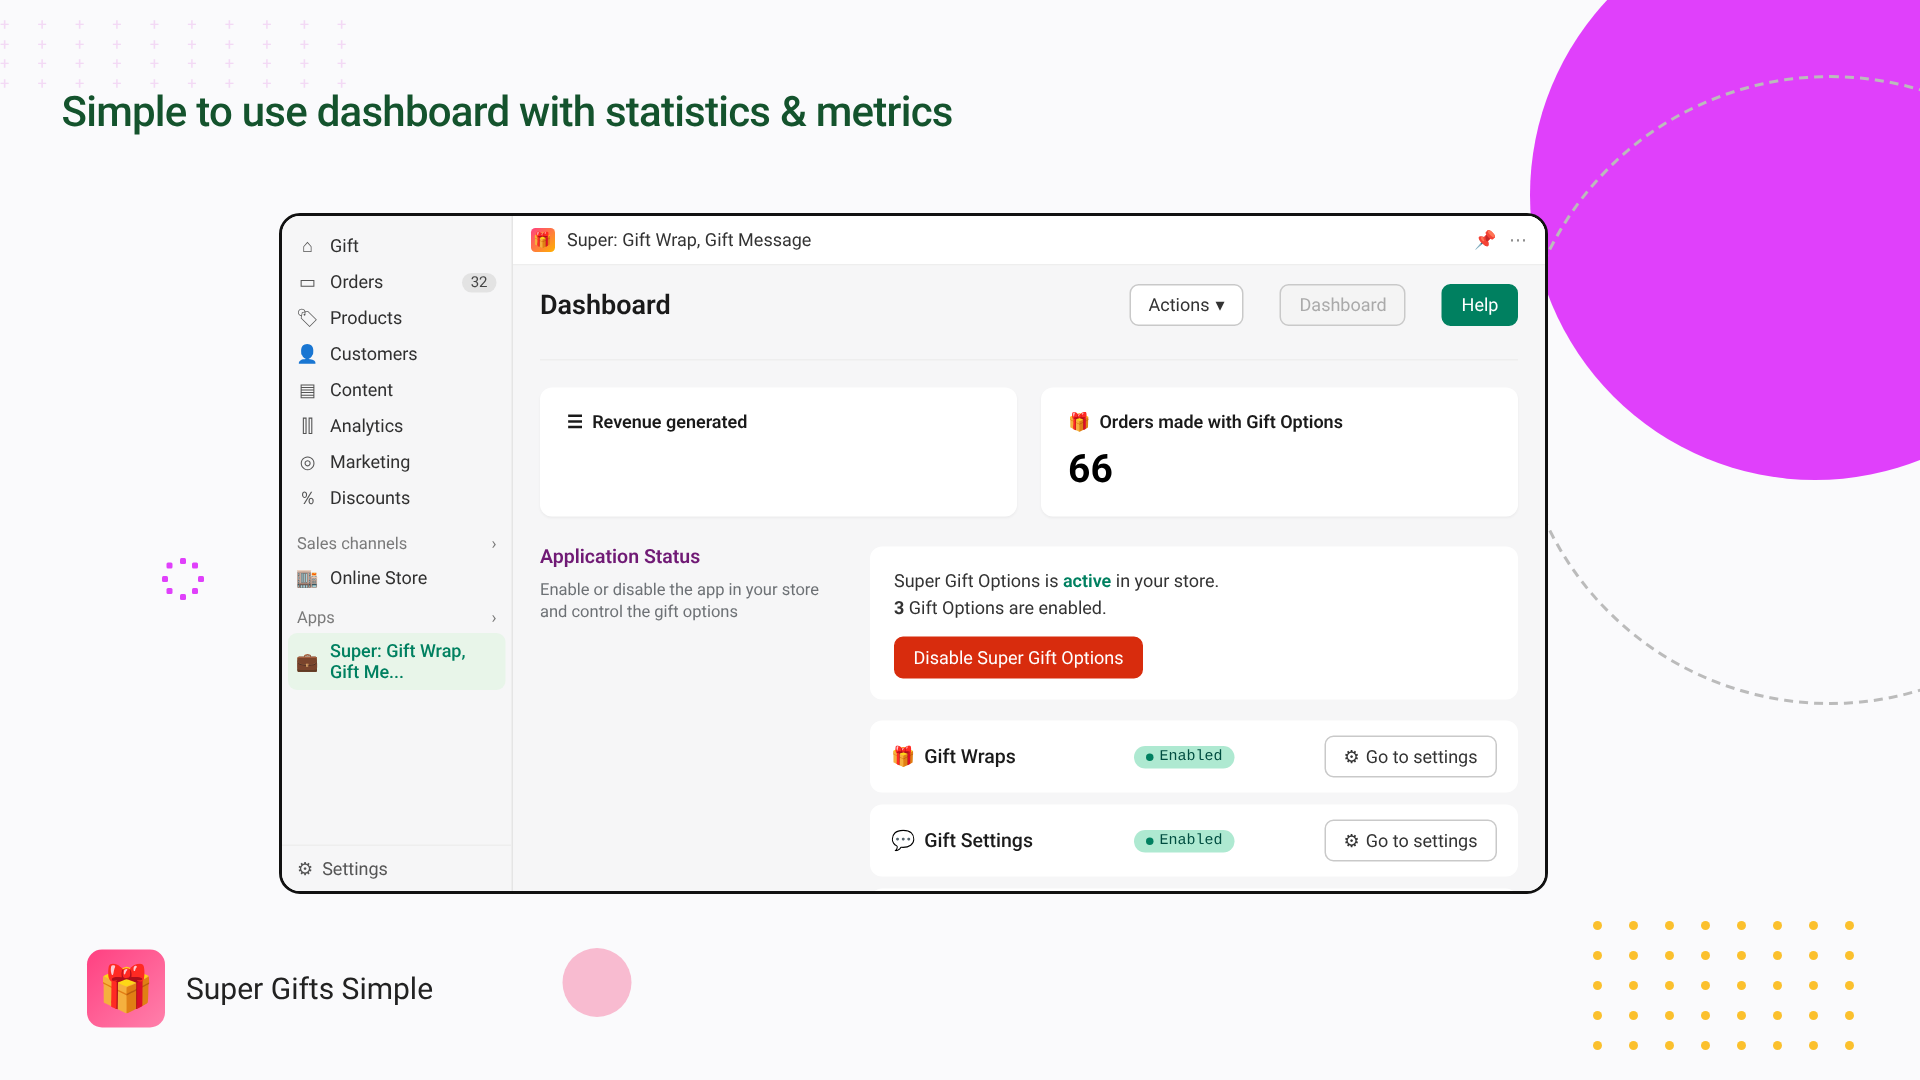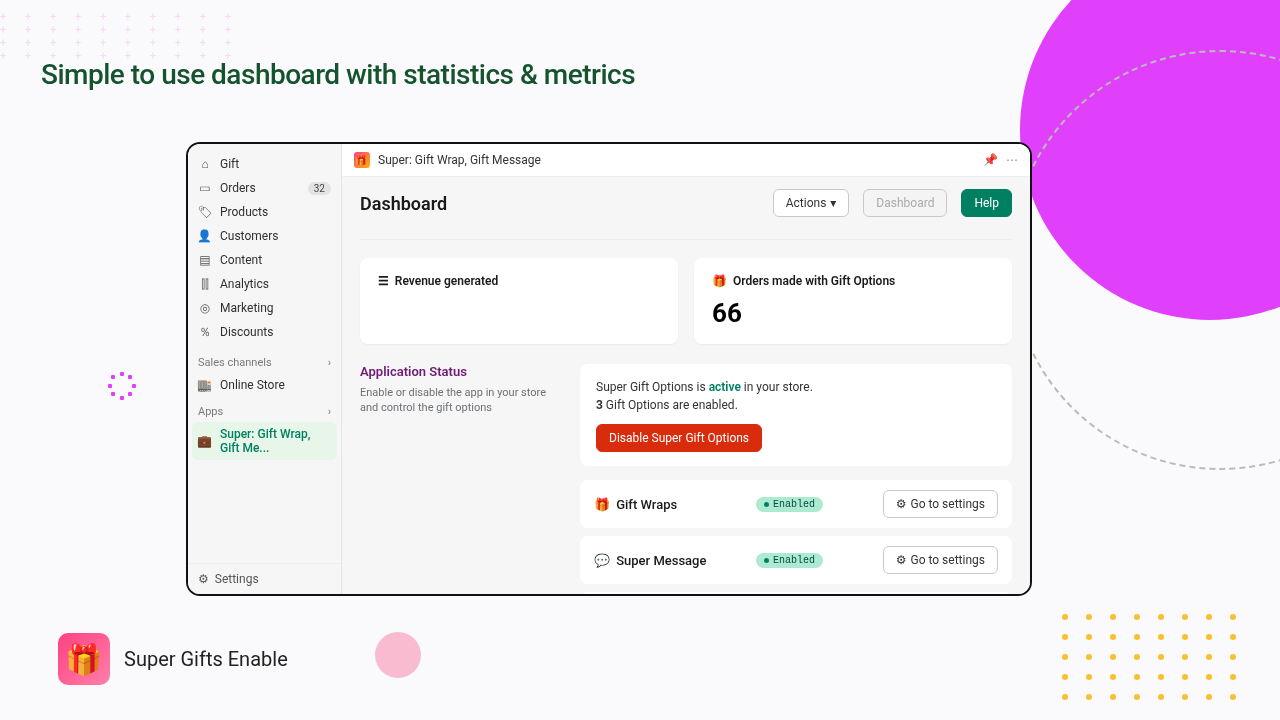--- a/index.html
+++ b/index.html
@@ -29,21 +29,21 @@
 .app-header .spacer { flex:1; }
 .app-header .pin, .app-header .more { color:#888; cursor:pointer; }
 .content { padding: 12px 18px; overflow:auto; }
 .page-head { display:flex; align-items:center; margin-bottom: 22px; }
 .page-title { font-size: 18px; font-weight:600; color:#1a1a1a; }
 .page-head .spacer { flex:1; }
 .btn { border:1px solid #c9c9c9; background:#fff; padding:6px 12px; border-radius:6px; font-size:12px; cursor:pointer; display:inline-flex; align-items:center; gap:4px; color:#333;}
 .btn.disabled { color:#aaa; background:#f4f4f4; cursor:default;}
 .btn.green { background:#008060; color:#fff; border-color:#008060;}
 .btn.red { background:#d82c0d; color:#fff; border-color:#d82c0d;}
-.btns { display:flex; gap:14px; }
+.btns { display:flex; gap:24px; }
 .divider { height:1px; background:#eee; margin:8px 0 18px 0;}
 .cards { display:flex; gap:16px; margin-bottom:20px;}
 .card { flex:1; background:#fff; border-radius:8px; padding:16px 18px; box-shadow:0 1px 2px rgba(0,0,0,0.05);}
 .card-label { font-size:12px; font-weight:600; color:#1a1a1a; display:flex; align-items:center; gap:6px; margin-bottom:10px;}
 .card-value { font-size:26px; font-weight:700; }
 .card-value.green { color:#008060; }
 .section { display:flex; gap:20px; margin-bottom:14px;}
 .section-left { width: 200px; }
 .section-left h3 { font-size:13px; font-weight:600; color:#701a75; margin-bottom:6px;}
 .section-left p { font-size:11px; color:#6d7175; line-height:1.4;}
@@ -242,21 +242,21 @@
           <span class="badge-enabled">Enabled</span>
           <span class="spacer"></span>
           <button class="btn">
               <span>⚙</span>
               <span>Go to settings</span>
             </button>
         </div>
         <div class="opt-row">
           <div class="opt-name">
               <span>💬</span>
-              <span>Super Message</span>
+              <span>Gift Settings</span>
             </div>
           <span class="badge-enabled">Enabled</span>
           <span class="spacer"></span>
           <button class="btn">
               <span>⚙</span>
               <span>Go to settings</span>
             </button>
         </div>
         <div class="opt-row">
 
@@ -264,14 +264,14 @@
 
         </div>
       </div>
 
     </div>
   </div>
 </div>
 
 <div class="footer-row">
   <div class="footer-icon">🎁</div>
-  <div class="footer-label">Super Gifts Enable</div>
+  <div class="footer-label">Super Gifts Simple</div>
 </div>
 
 </body></html>

